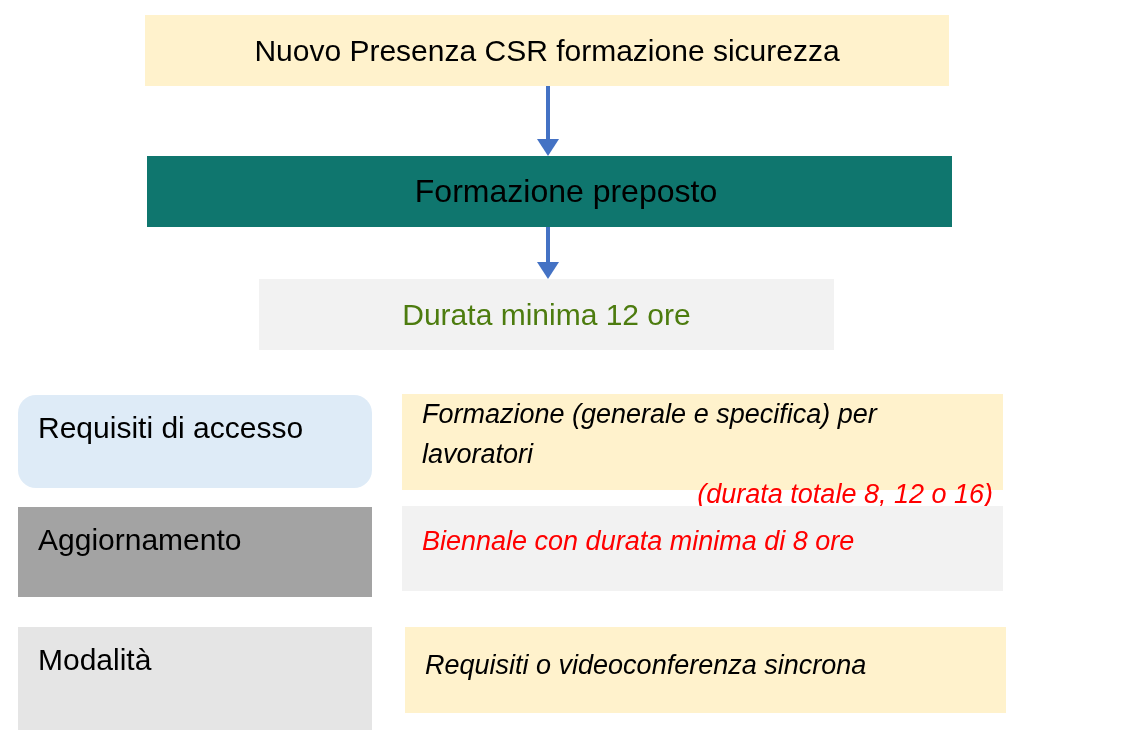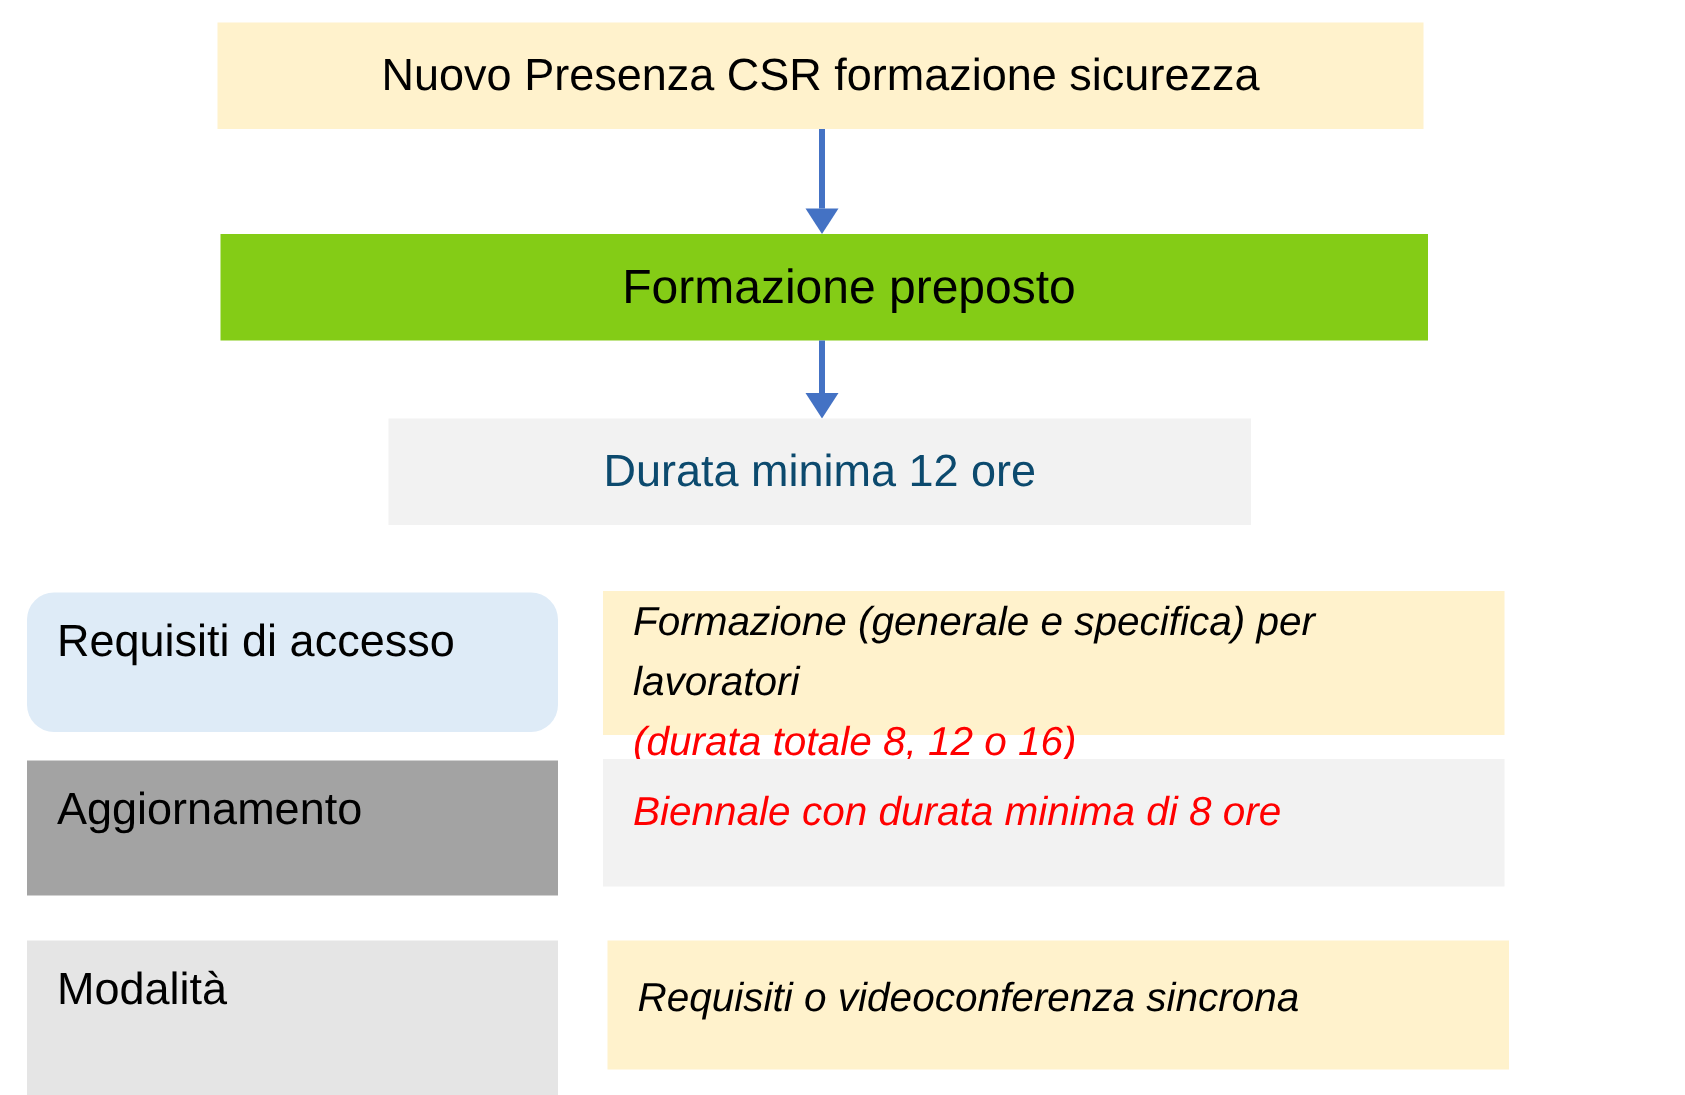--- a/index.html
+++ b/index.html
@@ -5,41 +5,41 @@
   html,body{margin:0;padding:0;}
   body{
     width:1123px;height:730px;position:relative;background:#ffffff;
     font-family:"Liberation Sans","DejaVu Sans",sans-serif;color:#000;
     overflow:hidden;
   }
   .box{position:absolute;box-sizing:border-box;}
   .center-box{display:flex;align-items:center;justify-content:center;text-align:center;}
 
   .title-box{left:145px;top:15px;width:804px;height:71px;background:#FFF2CC;font-size:30px;}
-  .preposto-box{left:147px;top:156px;width:805px;height:71px;background:#84cc16;font-size:32px;padding-left:33px;}
-  .durata-box{left:259px;top:279px;width:575px;height:71px;background:#F2F2F2;font-size:30px;color:#0c4a6e;}
+  .preposto-box{left:147px;top:156px;width:805px;height:71px;background:#0f766e;font-size:32px;padding-left:33px;}
+  .durata-box{left:259px;top:279px;width:575px;height:71px;background:#F2F2F2;font-size:30px;color:#4d7c0f;}
 
   .arrow{position:absolute;width:22px;display:flex;flex-direction:column;align-items:center;}
   .arrow-1{left:537px;top:86px;}
   .arrow-2{left:537px;top:227px;}
   .arrow .shaft{width:4px;background:#4472C4;}
   .arrow-1 .shaft{height:53px;}
   .arrow-2 .shaft{height:35px;}
   .arrow .head{width:0;height:0;border-left:11px solid transparent;border-right:11px solid transparent;border-top:17px solid #4472C4;}
 
   .row-label{left:18px;width:354px;padding:16px 0 0 20px;font-size:30px;}
   .label-1{top:395px;height:93px;background:#DEEBF7;border-radius:18px;}
   .label-2{top:507px;height:90px;background:#a3a3a3;}
   .label-3{top:627px;height:114px;background:#e5e5e5;}
 
   .row-value{left:402px;width:601px;padding:0 10px 0 20px;font-size:27px;line-height:40px;font-style:italic;}
   .value-1{top:394px;height:96px;background:#FFF2CC;}
   .value-2{top:506px;height:85px;background:#F2F2F2;color:#FF0000;padding-top:15px;}
   .value-3{top:627px;height:86px;background:#FFF2CC;left:405px;padding-top:18px;}
-  .red-line{color:#FF0000;}
+  .red-line{color:#FF0000;text-align:right;}
 </style>
 </head>
 <body>
 
 <div class="box center-box title-box">
   <span>Nuovo Presenza CSR formazione sicurezza</span>
 </div>
 
 <div class="arrow arrow-1">
   <div class="shaft"></div>

